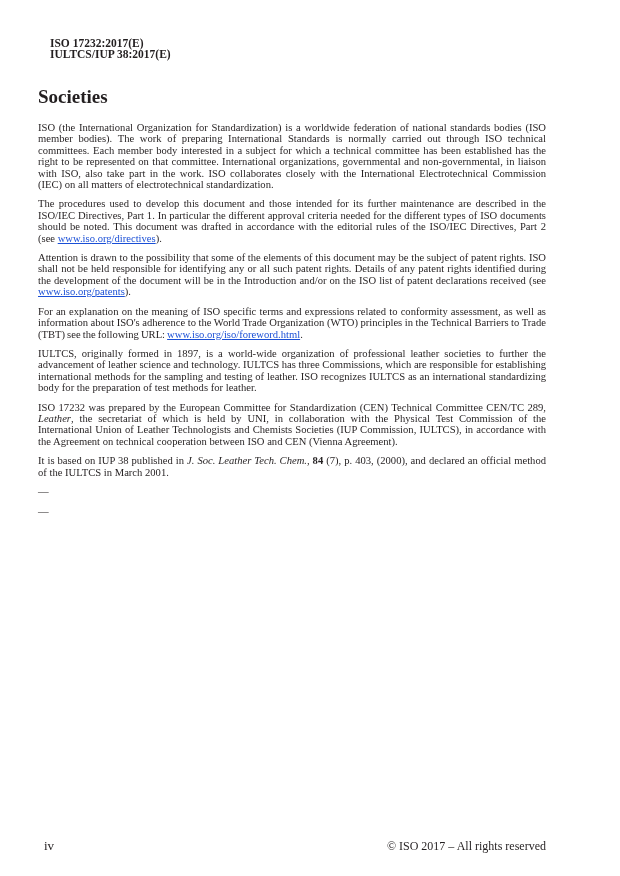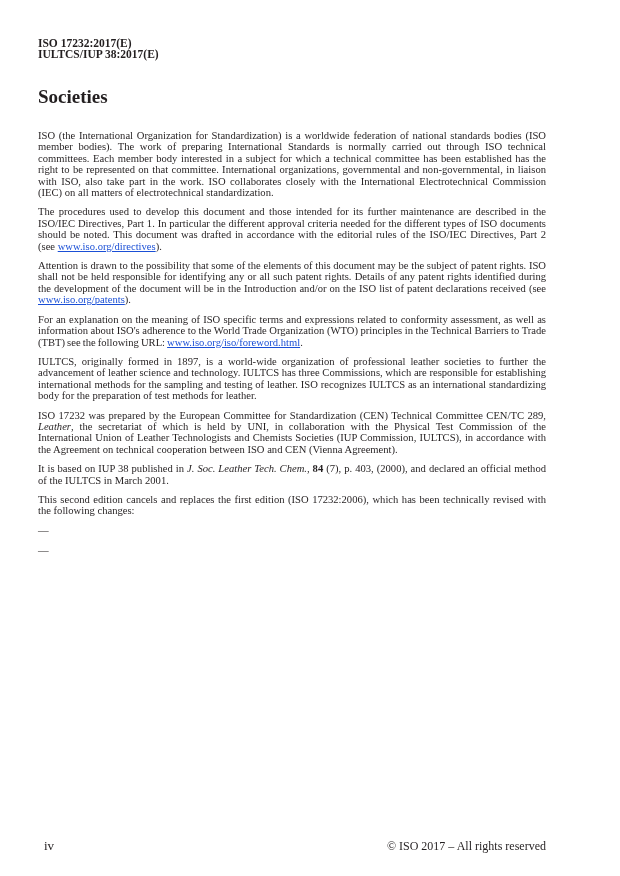--- a/index.html
+++ b/index.html
@@ -2,35 +2,35 @@
 <html><head>
 <meta charset="utf-8">
 <style>
   html, body { margin: 0; padding: 0; background: #ffffff; }
   body {
     width: 620px; height: 876px; position: relative; overflow: hidden;
     font-family: "DejaVu Serif", "Liberation Serif", serif;
     color: #231f20;
   }
   .header {
-    position: absolute; left: 38px; top: 38px;
+    position: absolute; left: 50px; top: 38px;
     font-family: "Liberation Serif", serif;
     font-weight: bold; font-size: 11.5px; line-height: 11px; color: #231f20;
   }
   .title {
     position: absolute; left: 38px; top: 86px; margin: 0;
     font-family: "Liberation Serif", serif;
     font-weight: bold; font-size: 19px; color: #231f20;
   }
   .content {
     position: absolute; left: 38px; top: 122px; width: 508px;
     font-family: "Liberation Serif", serif;
     font-size: 10.6px; line-height: 11.4px; color: #231f20;
   }
-  .content p { margin: 8px 0 8px 0; text-align: justify; }
+  .content p { margin: 0 0 8px 0; text-align: justify; }
   a.link { color: #1a4fd6; text-decoration: underline; }
   .list-item { display: flex; margin: 0 0 9px 0; }
   .dash { width: 24px; flex: 0 0 24px; }
   .footer-page {
     position: absolute; left: 44px; top: 838px;
     font-family: Liberation Serif, serif; font-size: 13px; color: #231f20;
   }
   .footer-copy {
     position: absolute; right: 74px; top: 839px;
     font-family: "Liberation Serif", serif; font-size: 12px; color: #231f20;
@@ -55,21 +55,20 @@
 
 
   <p style="word-spacing:-0.6px;"><span>For an explanation on the meaning of ISO specific terms and expressions related to conformity assessment, as well as information about ISO's adherence to the World Trade Organization (WTO) principles in the Technical Barriers to Trade (TBT) see the following URL: </span><a class="link">www.iso.org/iso/foreword.html</a><span>.</span></p>
 
   <p>IULTCS, originally formed in 1897, is a world-wide organization of professional leather societies to further the advancement of leather science and technology. IULTCS has three Commissions, which are responsible for establishing international methods for the sampling and testing of leather. ISO recognizes IULTCS as an international standardizing body for the preparation of test methods for leather.</p>
 
   <p><span>ISO 17232 was prepared by the European Committee for Standardization (CEN) Technical Committee CEN/TC 289, </span><i>Leather</i><span>, the secretariat of which is held by UNI, in collaboration with the Physical Test Commission of the International Union of Leather Technologists and Chemists Societies (IUP Commission, IULTCS), in accordance with the Agreement on technical cooperation between ISO and CEN (Vienna Agreement).</span></p>
 
   <p><span>It is based on IUP 38 published in </span><i>J. Soc. Leather Tech. Chem.</i><span>, </span><b>84</b><span> (7), p. 403, (2000), and declared an official method of the IULTCS in March 2001.</span></p>
 
-  <p>This second edition cancels and replaces the first edition (ISO 17232:2006), which has been technically revised with the following changes:</p>
 
   <div class="list-item">
     <span class="dash">—</span>
   </div>
 
   <div class="list-item">
     <span class="dash">—</span>
   </div>
 </div>
 

